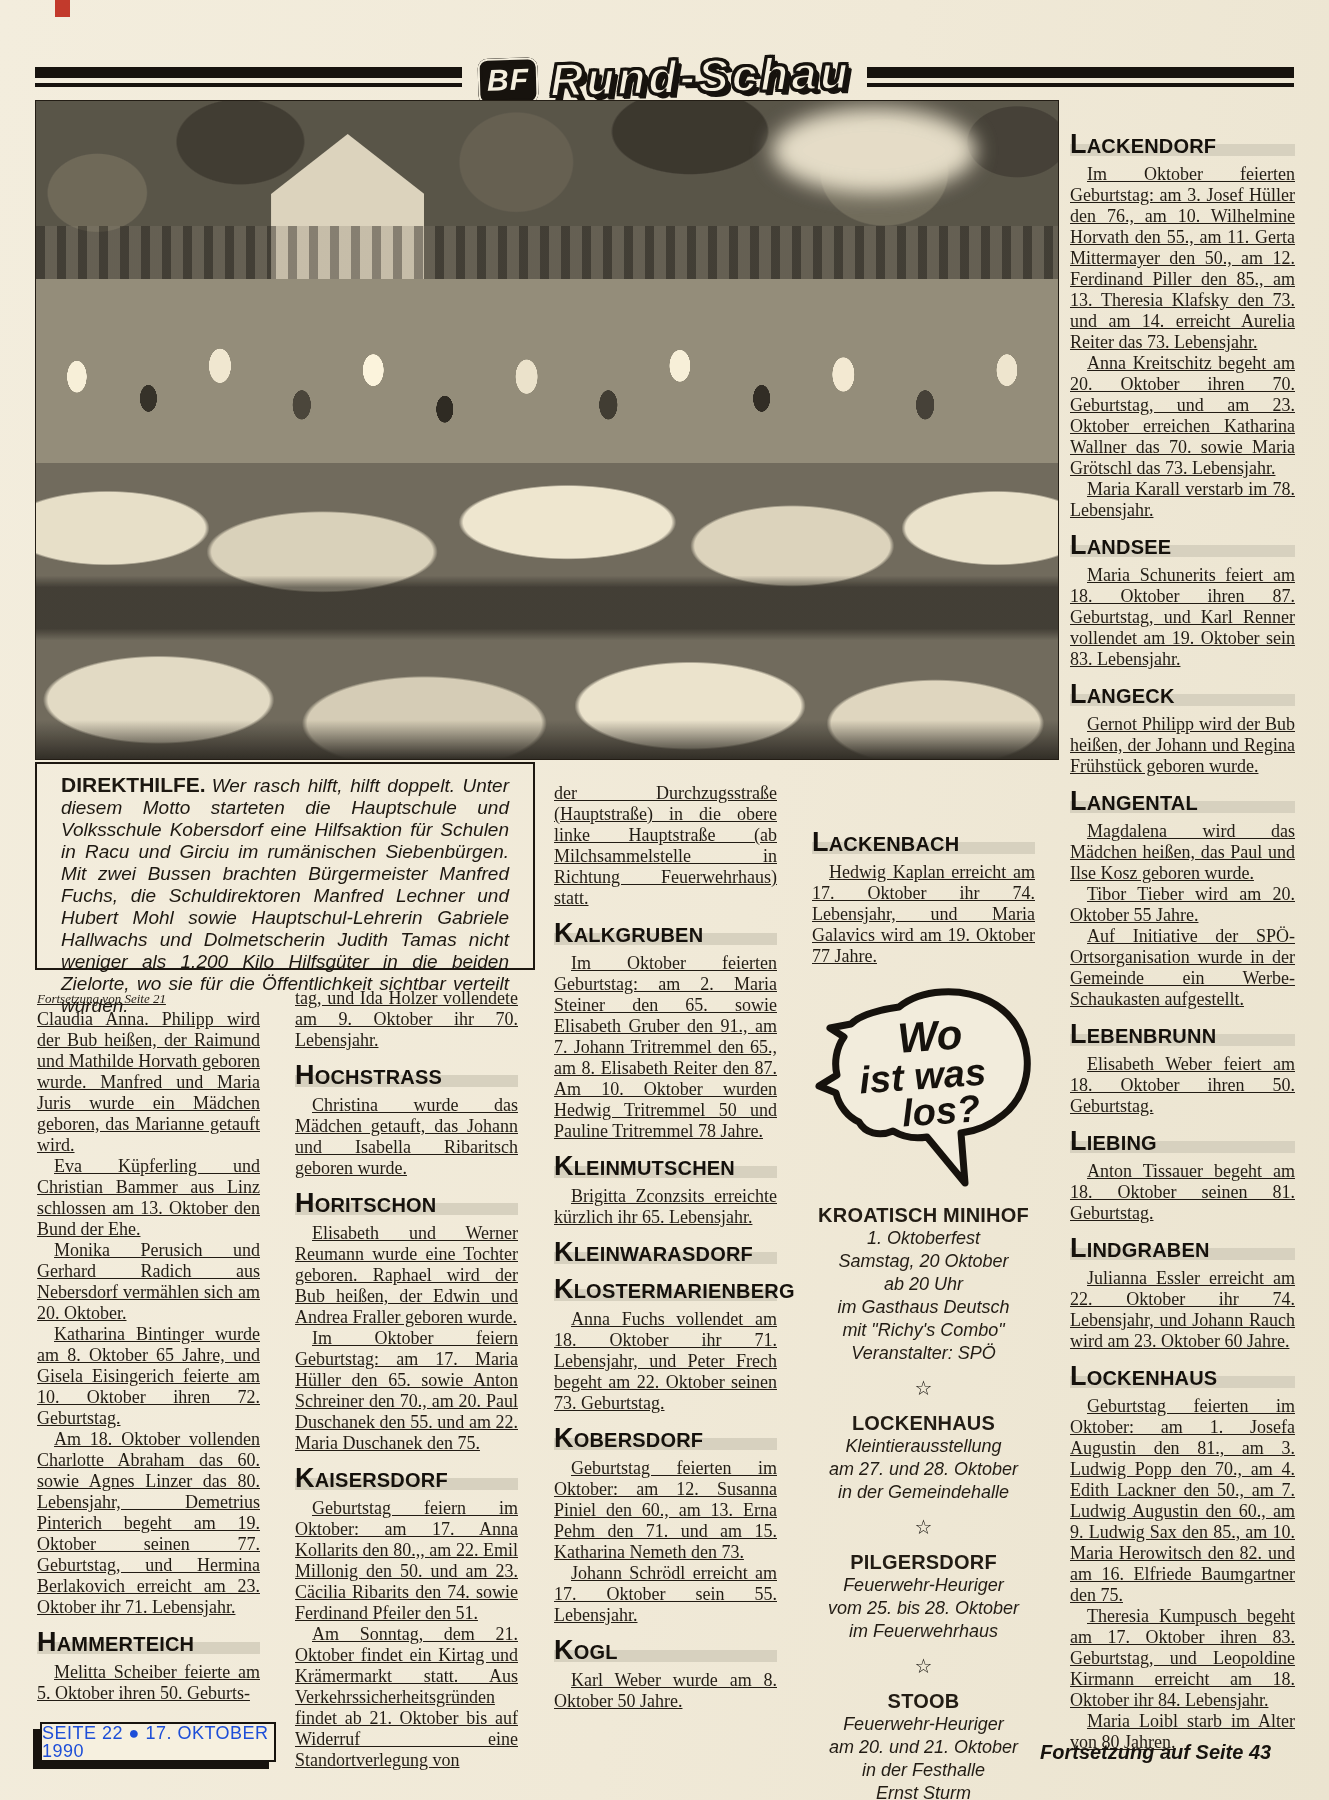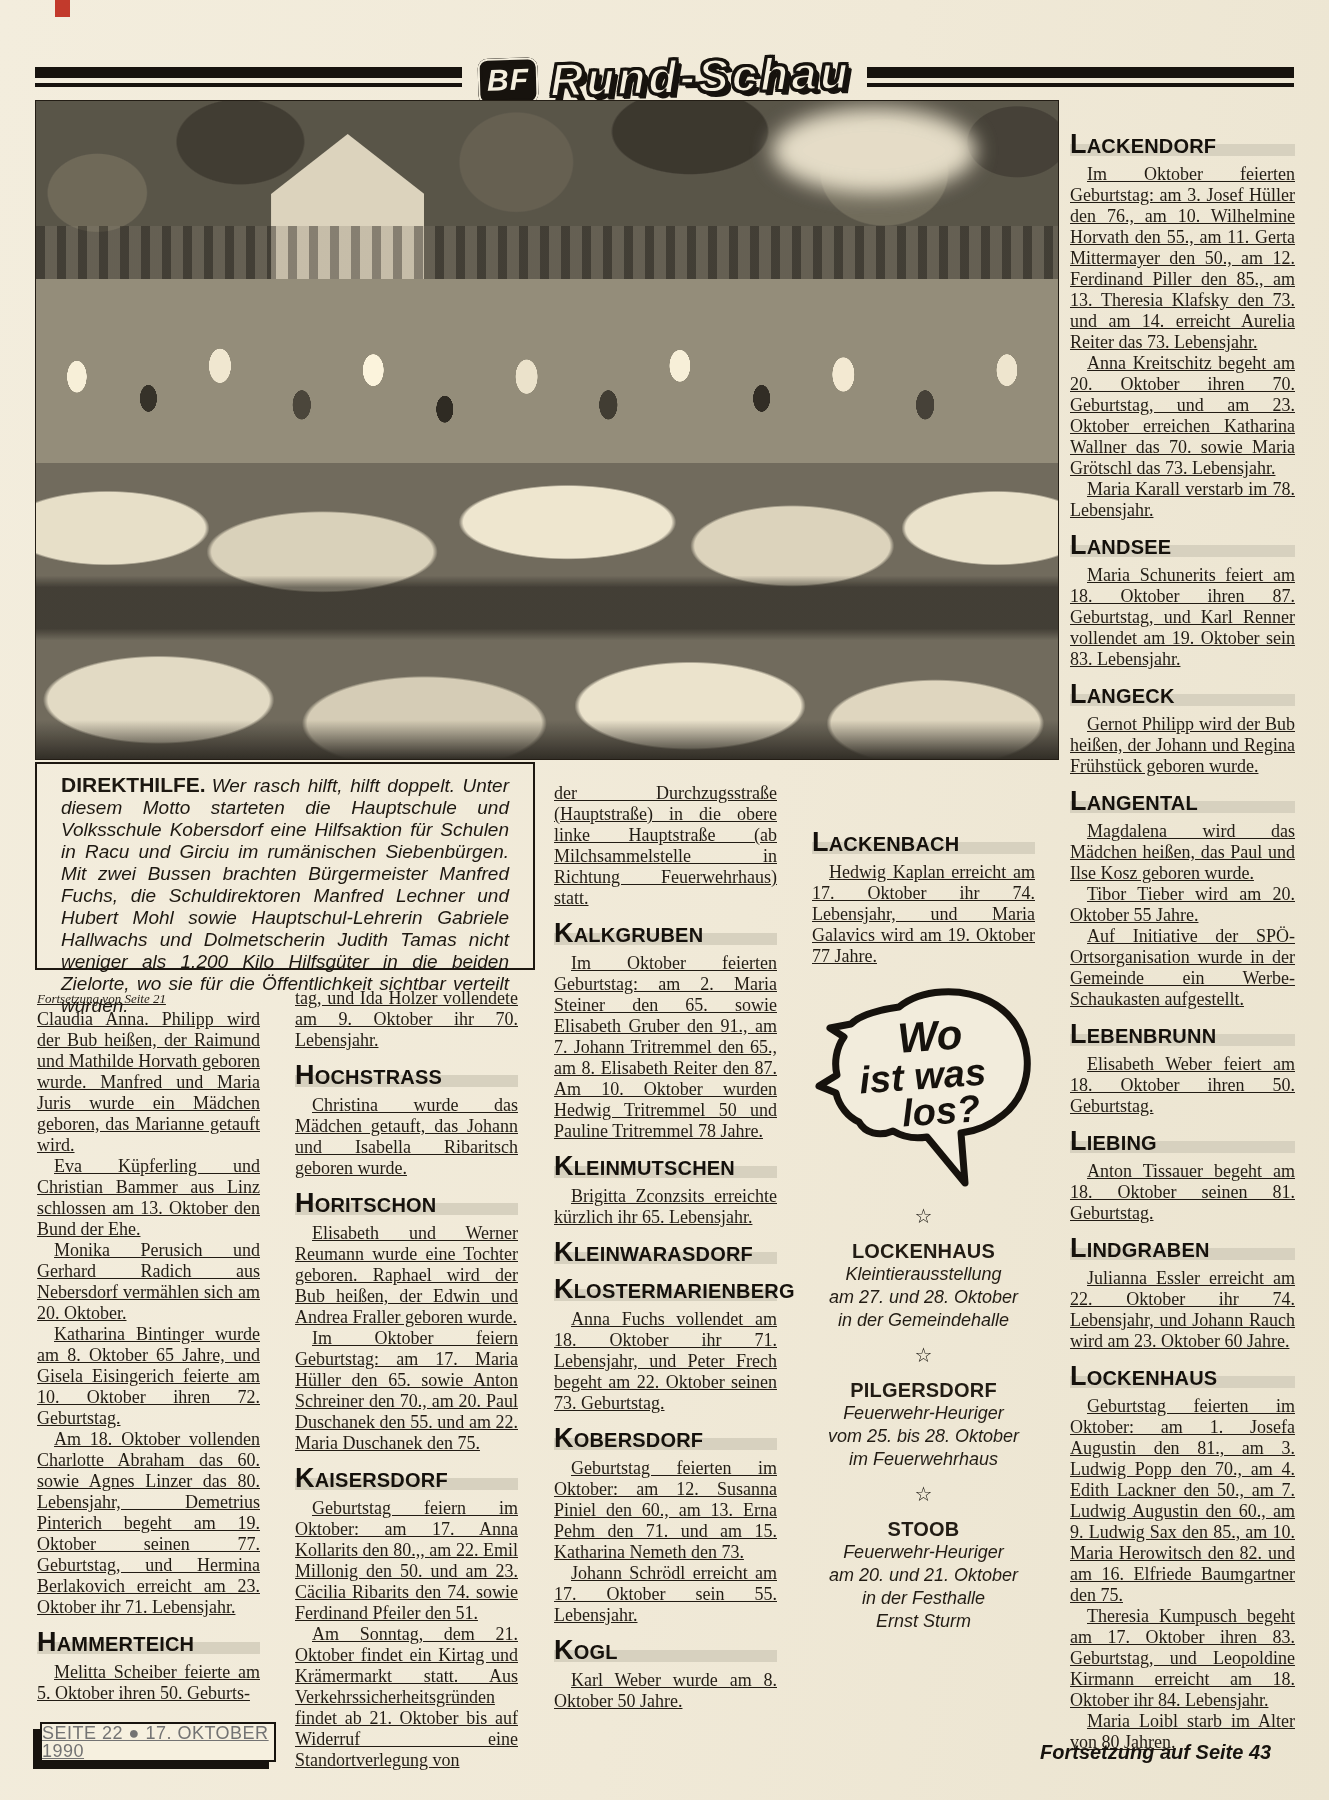--- a/index.html
+++ b/index.html
@@ -91,21 +91,21 @@
 
   
   .bubble{display:block;margin:14px auto 10px;}
   .evt-title{font:700 20px/24px "Liberation Sans","DejaVu Sans",sans-serif;margin-top:2px;letter-spacing:.2px;}
   .evt-line{font:italic 18px/23px "Liberation Sans","DejaVu Sans",sans-serif;}
   .star{font-size:20px;line-height:20px;margin:13px 0;color:#15110c;}
 
   
   .footer-box{position:absolute;left:40px;top:1722px;width:232px;height:36px;background:#f6f0df;
       border:2px solid #17130e;box-shadow:-7px 7px 0 #17130e;display:flex;align-items:center;justify-content:center;
-      font:18px/1 "Liberation Sans","DejaVu Sans",sans-serif;letter-spacing:.5px;color:#737373;text-decoration:underline;}
+      font:18px/1 "Liberation Sans","DejaVu Sans",sans-serif;letter-spacing:.5px;color:#1d4ed8;}
   .cont-next{position:absolute;left:1040px;top:1740px;width:255px;text-align:left;
       font:italic 700 20px/24px "Liberation Sans","DejaVu Sans",sans-serif;color:#17130e;}
 </style>
 </head>
 <body>
 
 <div class="page">
 
   <div class="red-mark"></div>
 
@@ -189,20 +189,29 @@
            C 178 144, 164 150, 148 152 L 152 202 L 114 156 C 102 158, 90 156, 80 150
            C 66 156, 52 152, 46 141 C 35 136, 26 125, 23 112 L 6 105 L 24 94
            C 21 82, 23 67, 31 56 L 17 47 L 38 43 C 47 34, 65 29, 86 26 Z" fill="#f2ecdc" stroke="#16120d" stroke-width="7" stroke-linejoin="round"></path>
       <g font-family="Liberation Sans, DejaVu Sans, sans-serif" font-style="italic" font-weight="900" fill="#16120d" transform="rotate(-4 110 100)">
         <text x="120" y="70" font-size="42" text-anchor="middle">Wo</text>
         <text x="110" y="108" font-size="38" text-anchor="middle">ist was</text>
         <text x="126" y="144" font-size="38" text-anchor="middle">los?</text>
       </g>
     </svg>
 
+    <div class="evt">
+      <div class="evt-title">KROATISCH MINIHOF</div>
+      <div class="evt-line">1. Oktoberfest</div>
+      <div class="evt-line">Samstag, 20 Oktober</div>
+      <div class="evt-line">ab 20 Uhr</div>
+      <div class="evt-line">im Gasthaus Deutsch</div>
+      <div class="evt-line">mit "Richy's Combo"</div>
+      <div class="evt-line">Veranstalter: SPÖ</div>
+    </div>
     <div class="star">☆</div>
 
     <div class="evt">
       <div class="evt-title">LOCKENHAUS</div>
       <div class="evt-line">Kleintierausstellung</div>
       <div class="evt-line">am 27. und 28. Oktober</div>
       <div class="evt-line">in der Gemeindehalle</div>
     </div>
     <div class="star">☆</div>
 

